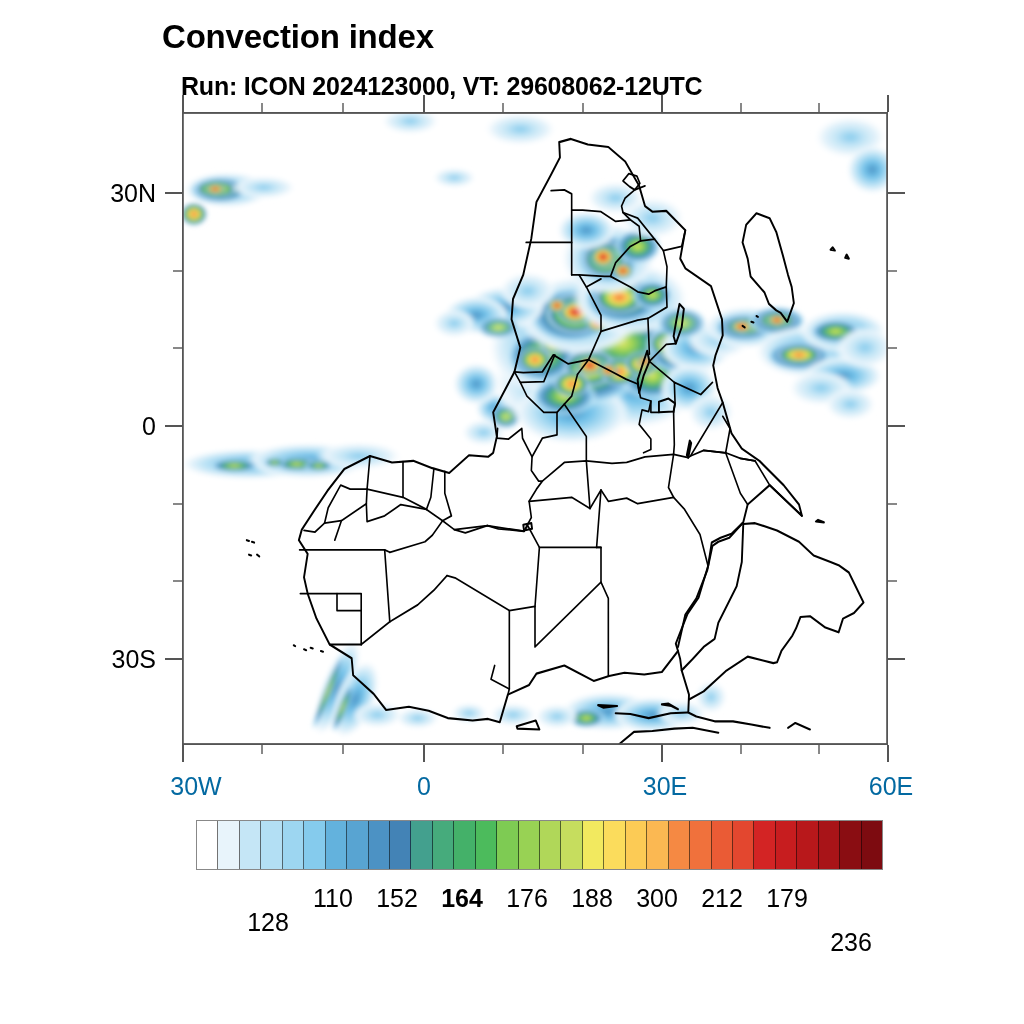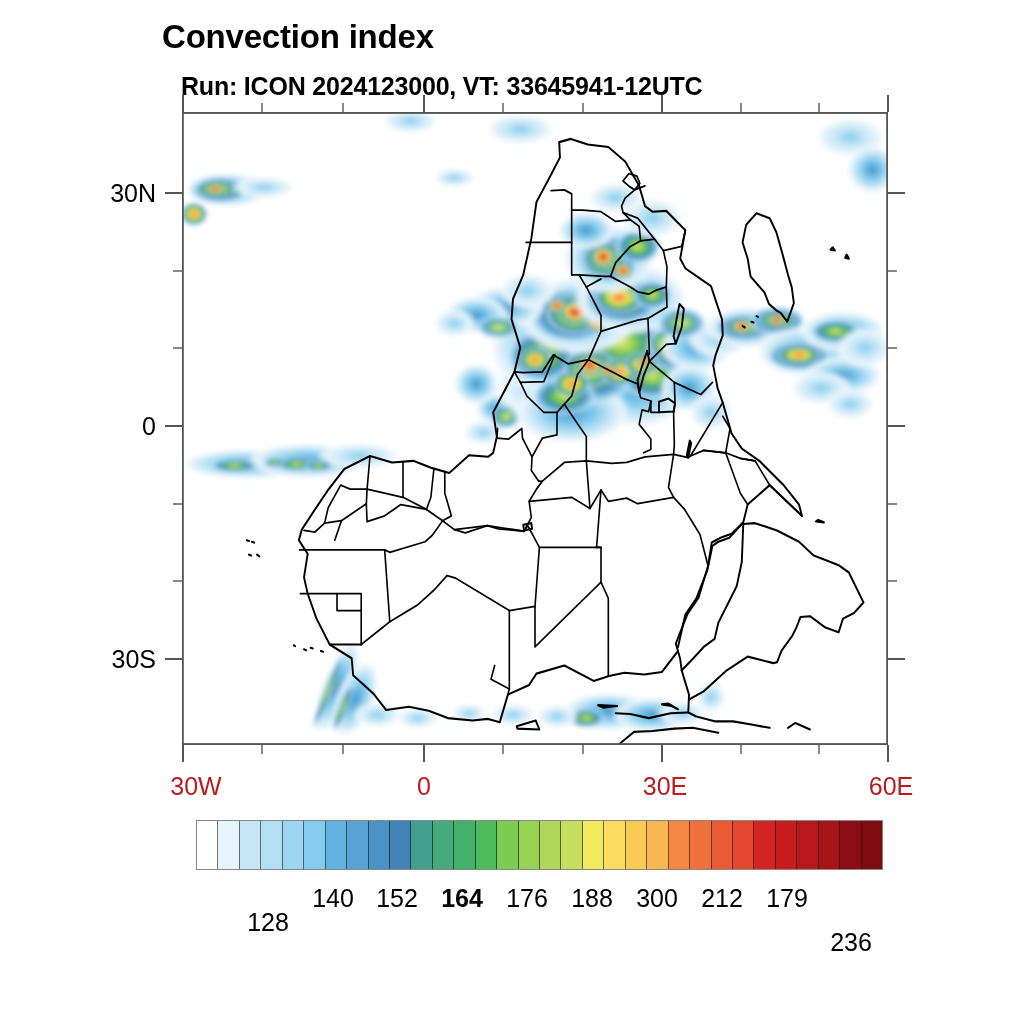--- a/index.html
+++ b/index.html
@@ -15,39 +15,39 @@
   
   #plot{position:absolute;left:182px;top:112px;width:706px;height:633px;
         border:1.6px solid #555;box-sizing:border-box;background:#fff;overflow:hidden;}
   #mapsvg{position:absolute;left:0;top:0;width:100%;height:100%;}
 
   
   .tick{position:absolute;background:#555;}
   .tick.v{width:1.6px;}
   .tick.h{height:1.6px;}
 
-  .xlab{position:absolute;font-size:25px;color:#b91c1c;text-align:center;
+  .xlab{position:absolute;font-size:25px;color:#0369a1;text-align:center;
         transform:translateX(-50%);white-space:nowrap;}
   .ylab{position:absolute;font-size:25px;color:#000;text-align:right;
         transform:translateY(-50%);white-space:nowrap;}
 
   
   #cbar{position:absolute;left:196px;top:820px;width:687px;height:50px;
         border:1px solid #888;box-sizing:border-box;display:flex;background:#fff;}
   #cbar .cell{flex:1 1 0;height:100%;border-right:1px solid rgba(0,0,0,.55);
               box-sizing:border-box;}
   #cbar .cell:last-child{border-right:none;}
   .cbnum{position:absolute;font-size:25px;color:#000;
          transform:translateX(-50%);white-space:nowrap;top:884px;}
 </style>
 </head>
 <body>
 
 <div id="title">Convection index</div>
-<div id="subtitle">Run: ICON 2024123000,  VT: 33645941-12UTC</div>
+<div id="subtitle">Run: ICON 2024123000,  VT: 29608062-12UTC</div>
 
 <div id="plot">
   <svg id="mapsvg" viewBox="-33 -38 96 78" preserveAspectRatio="none">
     <defs>
 
       <radialGradient id="gHot" cx="50%" cy="50%" r="50%">
         <stop offset="0%" stop-color="#c71d1f"></stop>
         <stop offset="14%" stop-color="#dc3329"></stop>
         <stop offset="26%" stop-color="#ea5b35"></stop>
         <stop offset="38%" stop-color="#f9a04a"></stop>
@@ -496,21 +496,21 @@
     <div class="cell" style="background: rgb(227, 71, 47);"></div>
     <div class="cell" style="background: rgb(211, 36, 36);"></div>
     <div class="cell" style="background: rgb(199, 29, 31);"></div>
     <div class="cell" style="background: rgb(184, 24, 27);"></div>
     <div class="cell" style="background: rgb(168, 20, 24);"></div>
     <div class="cell" style="background: rgb(138, 13, 18);"></div>
     <div class="cell" style="background: rgb(125, 11, 16);"></div>
   </div>
 
 <div class="cbnum" style="left:268px;margin-top:24px;">128</div>
-<div class="cbnum" style="left:333px;">140</div>
+<div class="cbnum" style="left:333px;">110</div>
 <div class="cbnum" style="left:397px;">152</div>
 <div class="cbnum" style="left:462px;font-weight:bold;">164</div>
 <div class="cbnum" style="left:527px;">176</div>
 <div class="cbnum" style="left:592px;">188</div>
 <div class="cbnum" style="left:657px;">300</div>
 <div class="cbnum" style="left:722px;">212</div>
 <div class="cbnum" style="left:787px;">179</div>
 <div class="cbnum" style="left:851px;margin-top:44px;">236</div>
 
 </body></html>

